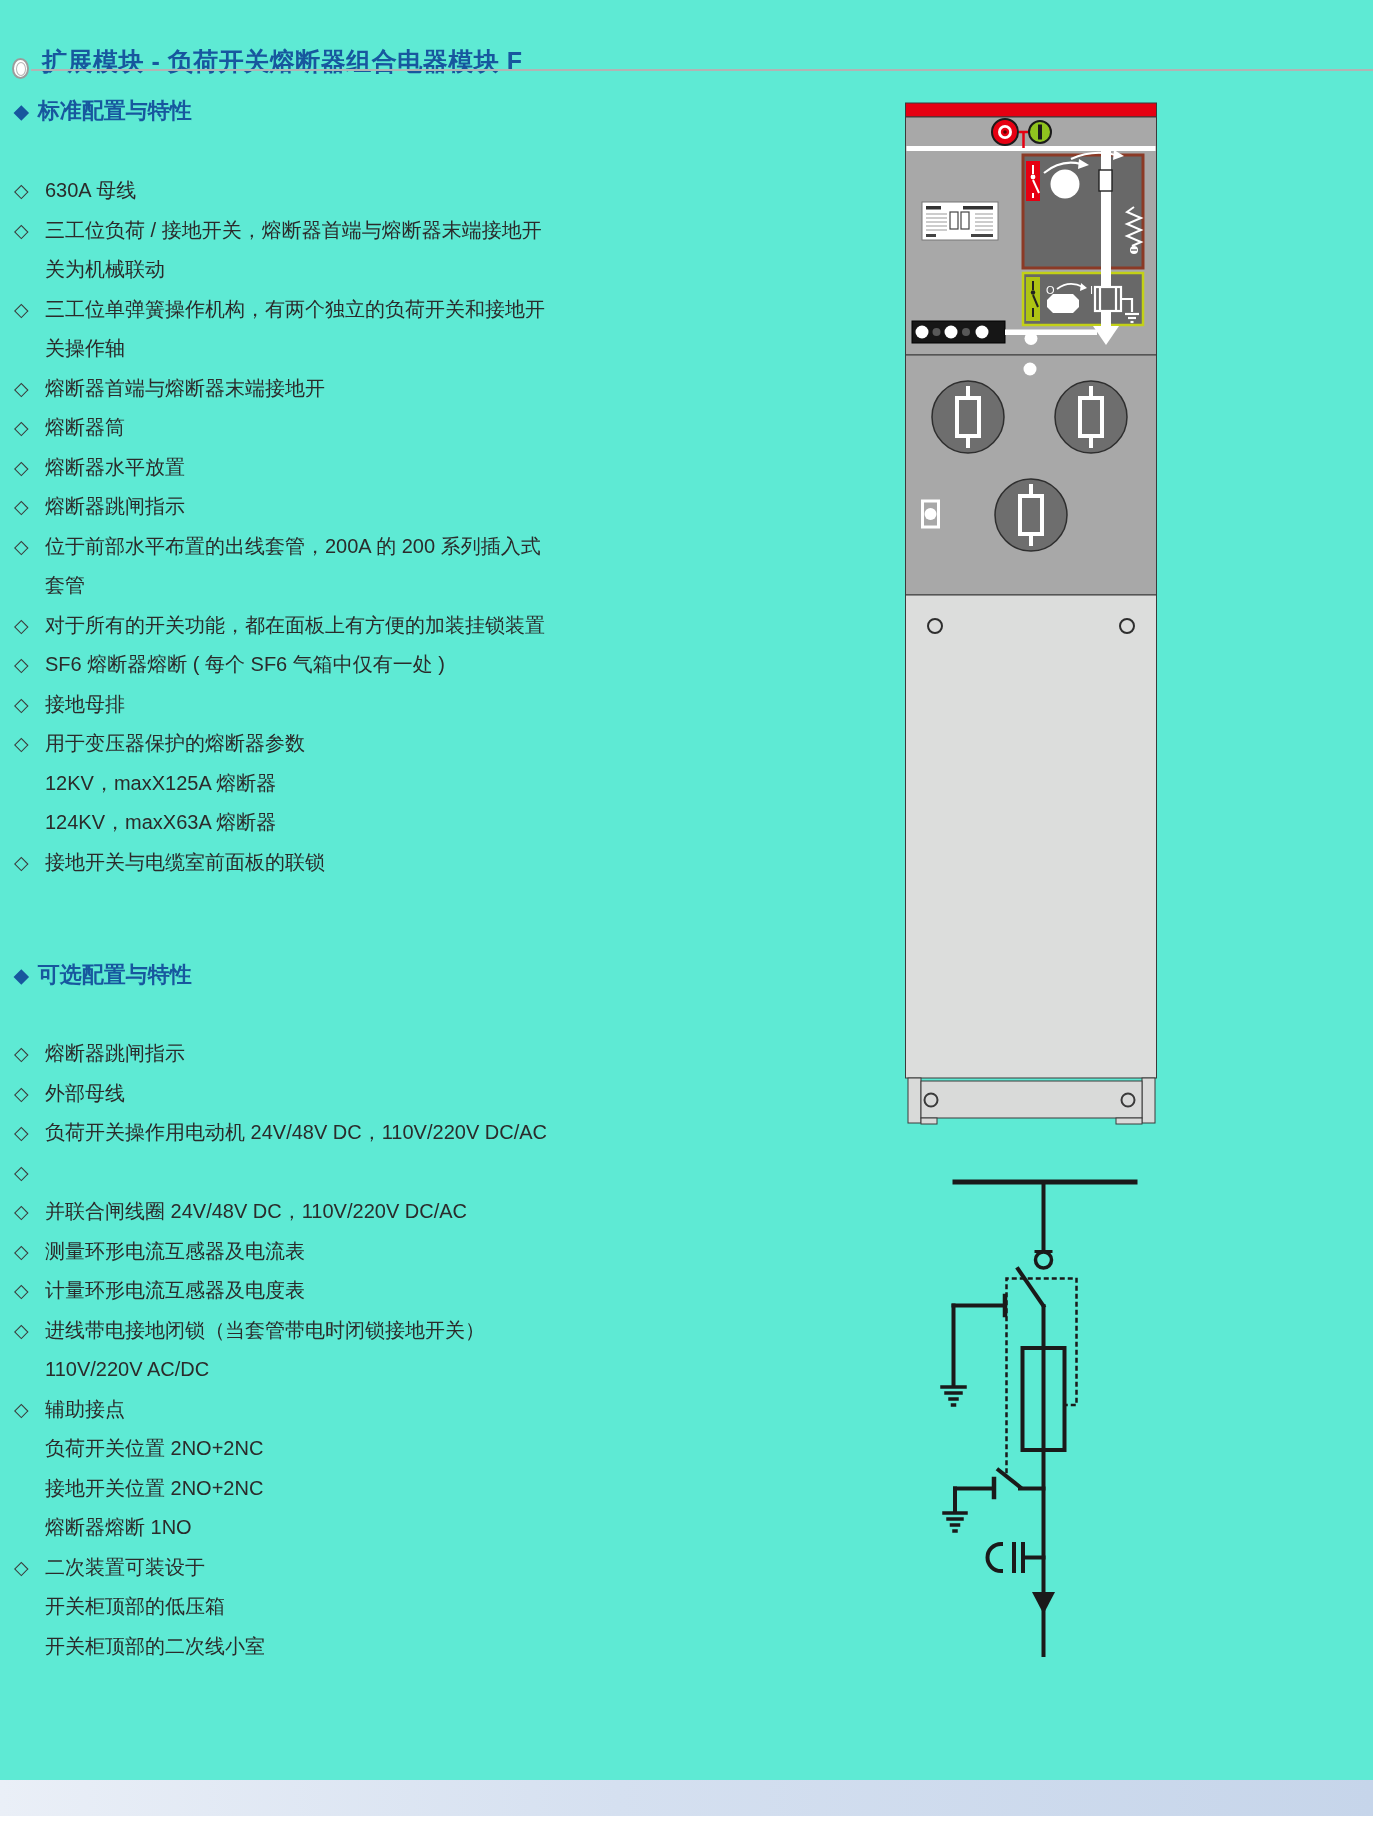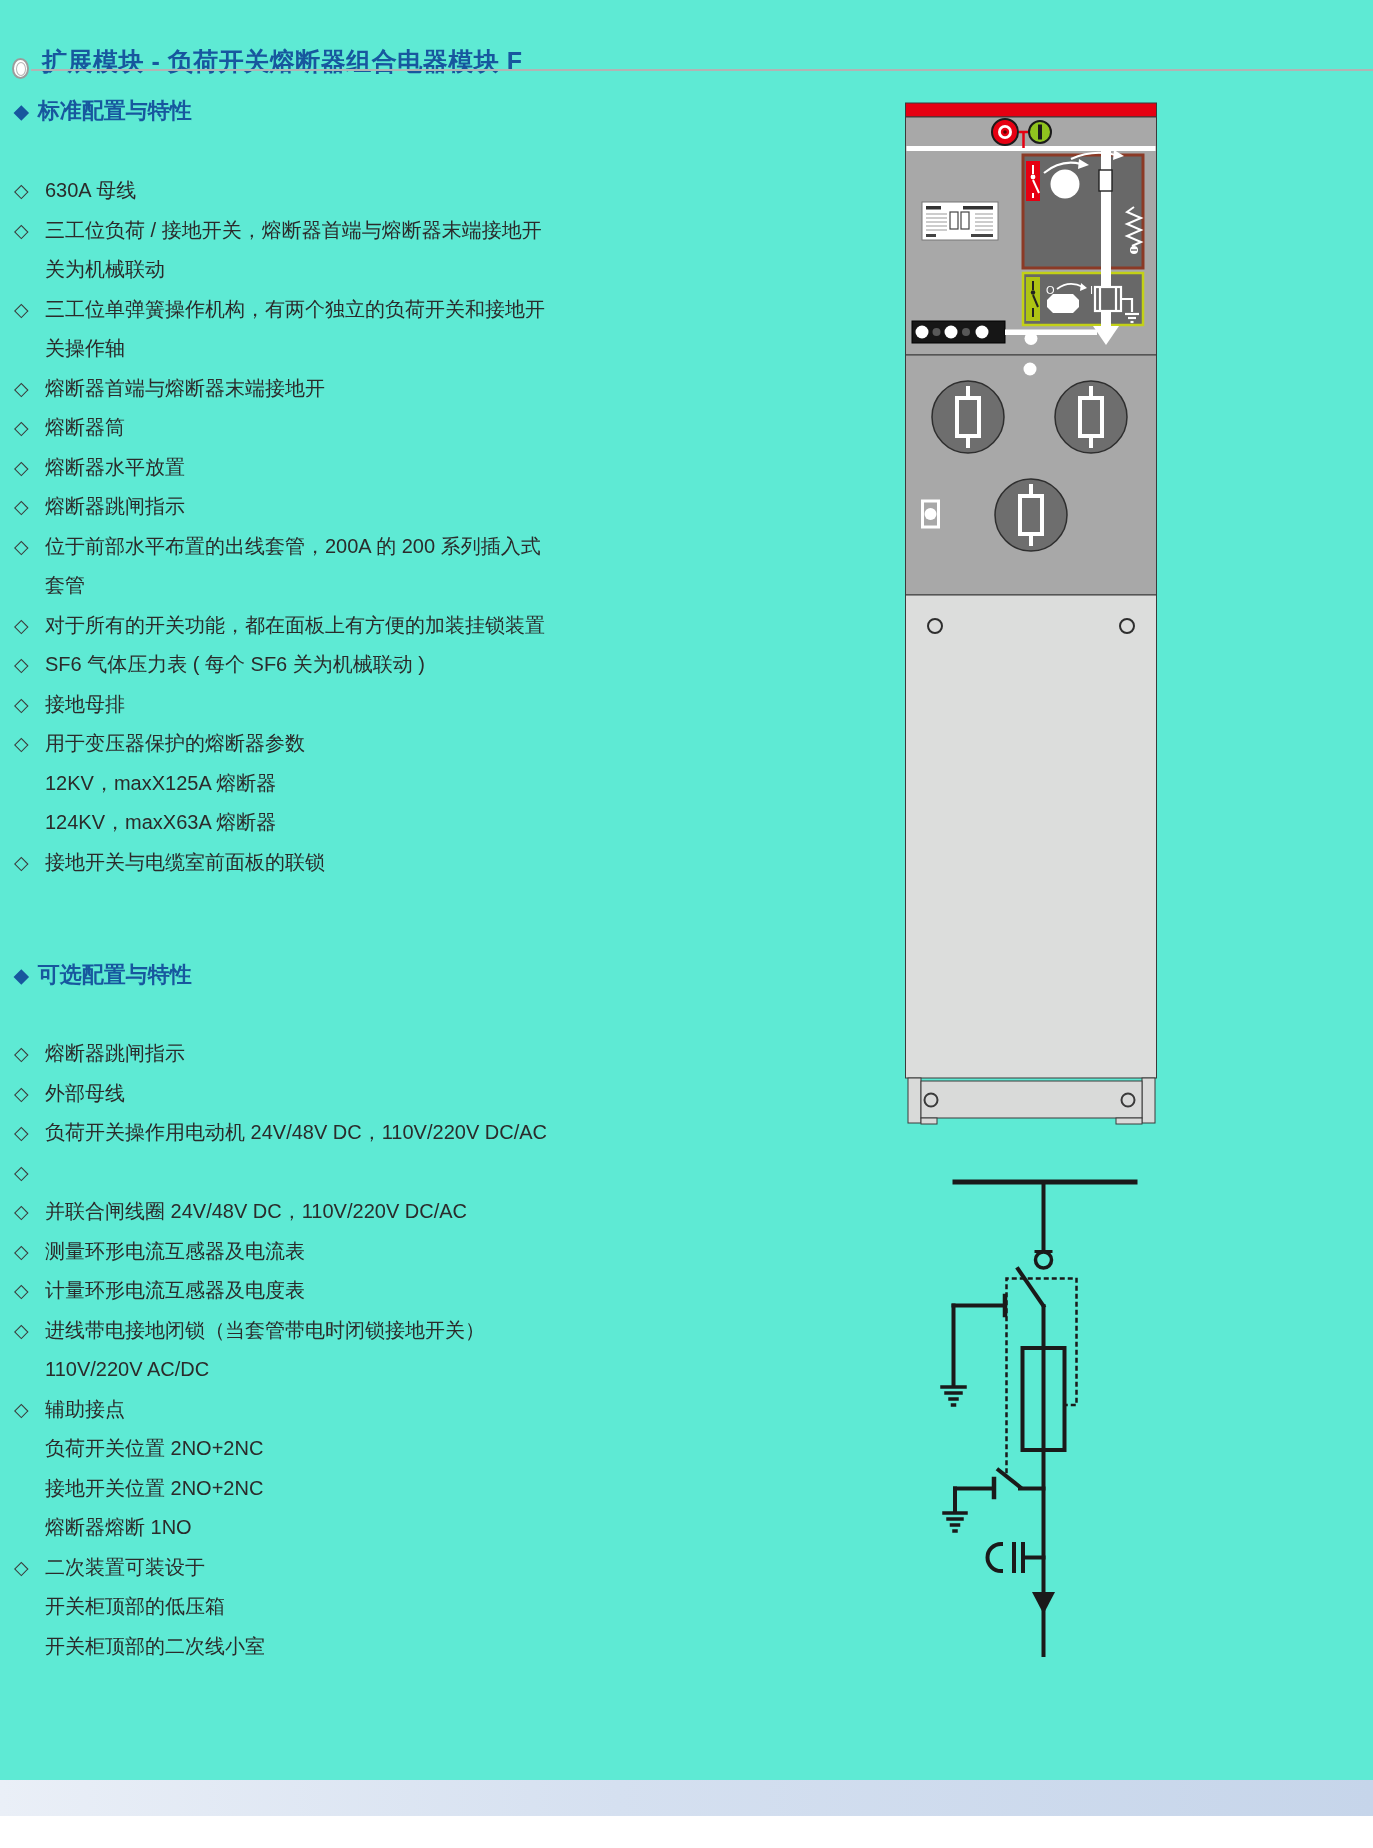--- a/index.html
+++ b/index.html
@@ -109,21 +109,21 @@
       <li class="item">
         <span class="bullet hidden"></span>
         <span class="txt">套管</span>
       </li>
       <li class="item">
         <span class="bullet">◇</span>
         <span class="txt">对于所有的开关功能，都在面板上有方便的加装挂锁装置</span>
       </li>
       <li class="item">
         <span class="bullet">◇</span>
-        <span class="txt">SF6 气体压力表 ( 每个 SF6 关为机械联动 )</span>
+        <span class="txt">SF6 熔断器熔断 ( 每个 SF6 气箱中仅有一处 )</span>
       </li>
       <li class="item">
         <span class="bullet">◇</span>
         <span class="txt">接地母排</span>
       </li>
       <li class="item">
         <span class="bullet">◇</span>
         <span class="txt">用于变压器保护的熔断器参数</span>
       </li>
       <li class="item">

